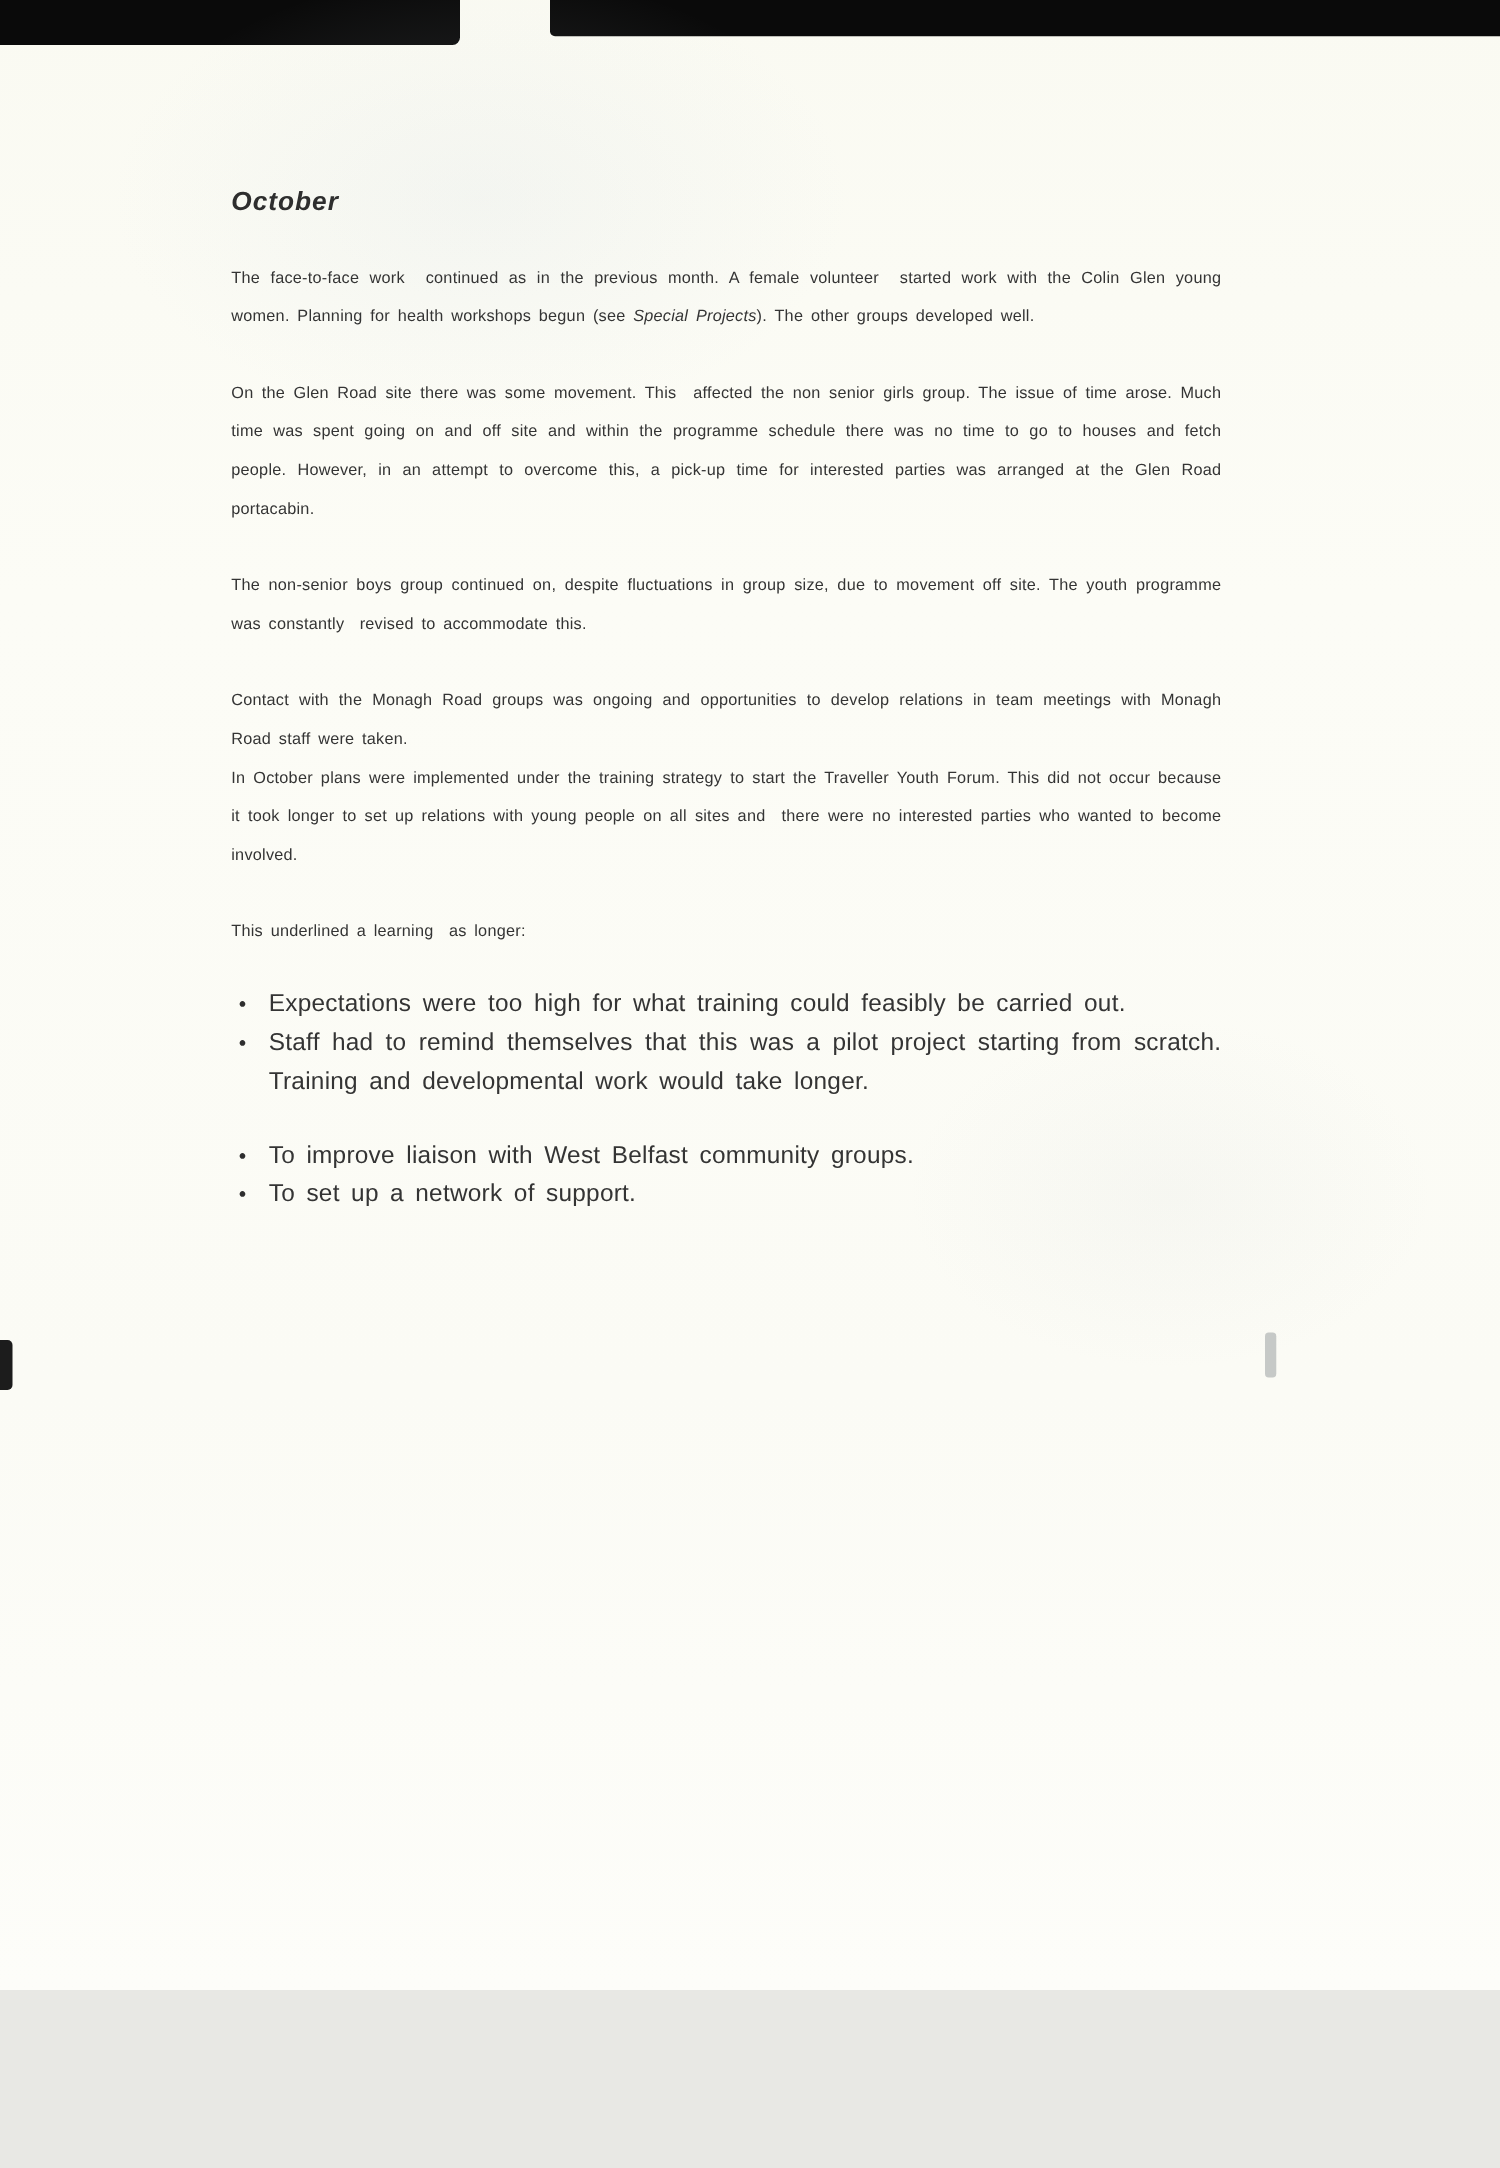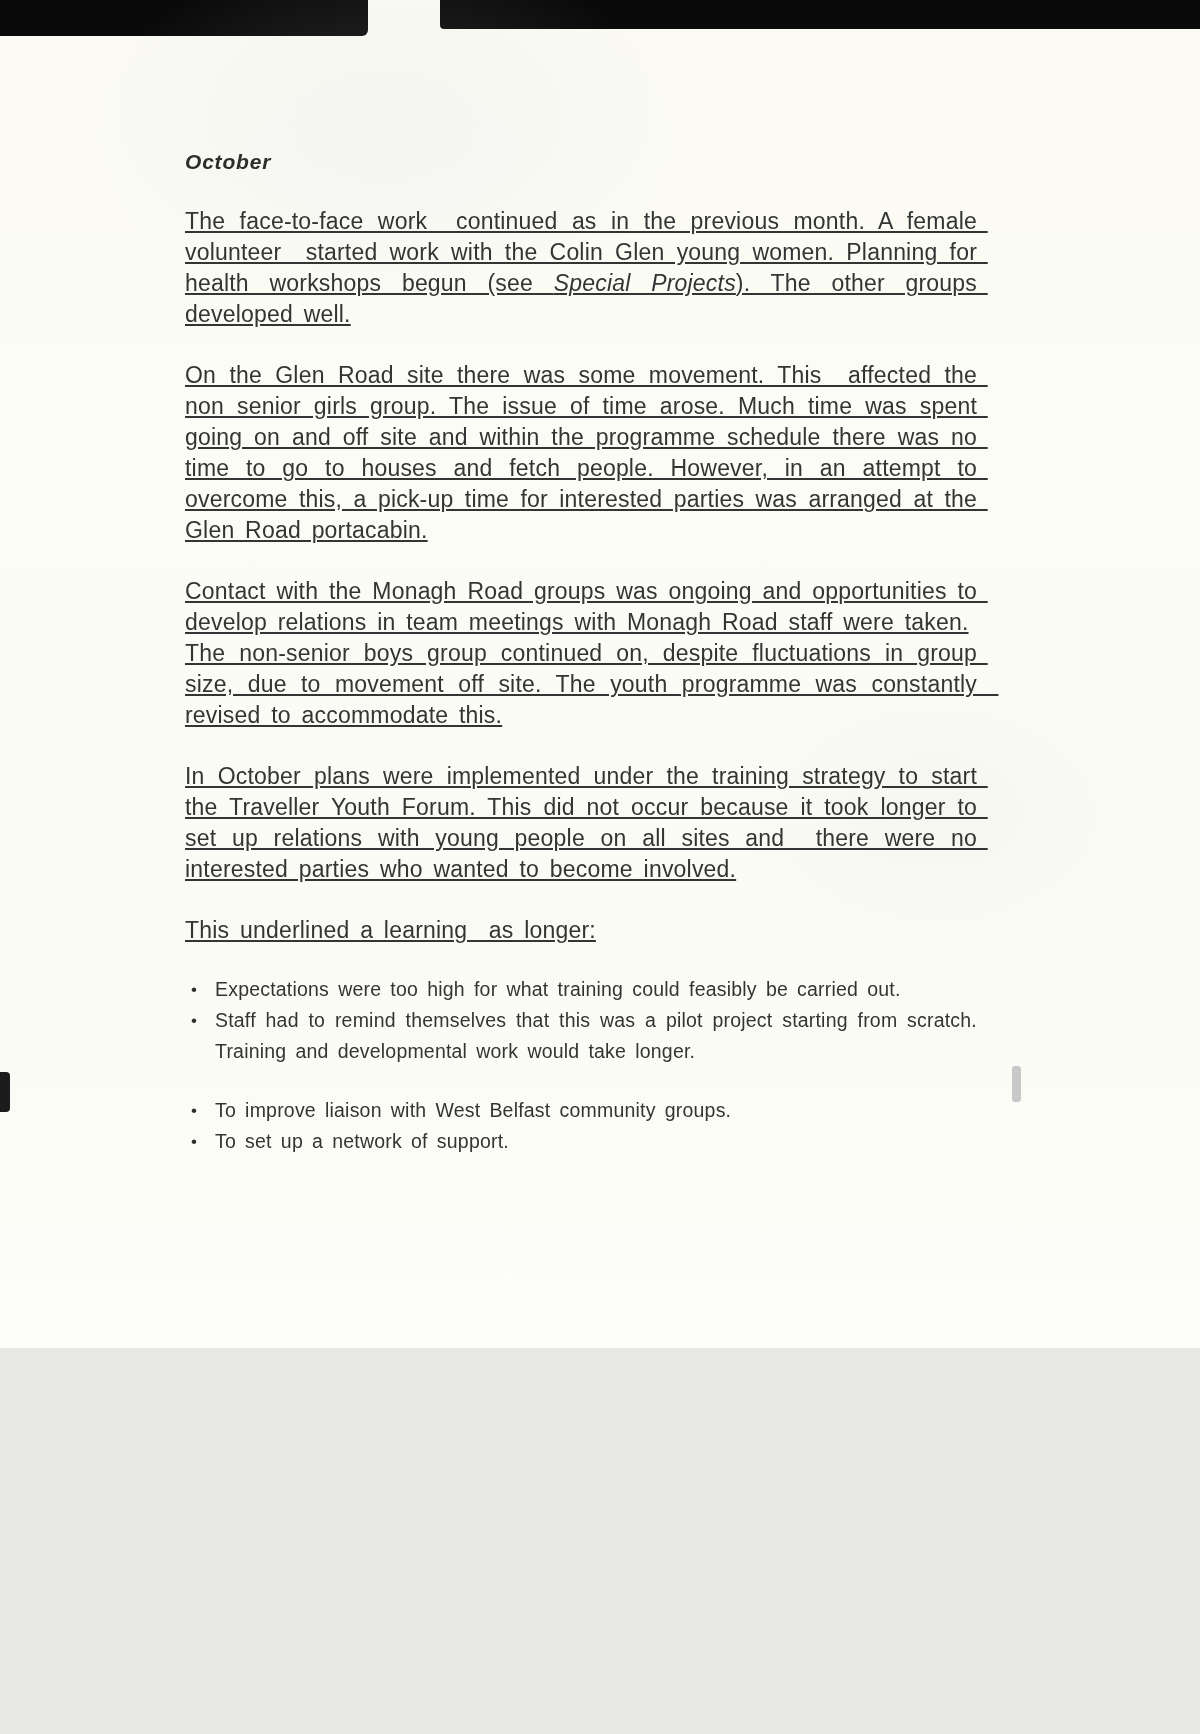--- a/index.html
+++ b/index.html
@@ -1,19 +1,19 @@
 <!DOCTYPE html>
 <html><head>
 <meta charset="utf-8">
 <style>
   html, body { margin: 0; padding: 0; background: #e8e8e4; }
   .page {
     position: relative;
     width: 1200px;
-    height: 1348px;
+    height: 1592px;
     margin: 0 auto;
     background: linear-gradient(180deg, #fafaf2 0%, #fcfcf6 30%, #fbfbf5 70%, #fdfdf9 100%);
     overflow: hidden;
     font-family: "Liberation Sans", "DejaVu Sans", sans-serif;
     color: #343434;
   }
   
   .bar-top-left {
     position: absolute; left: 0; top: 0;
     width: 368px; height: 36px;
@@ -53,29 +53,28 @@
   }
   .heading {
     font-style: italic;
     font-weight: bold;
     font-size: 21px;
     letter-spacing: .8px;
     color: #2e2e2e;
     margin: 0 0 32px 0;
   }
   .para {
-    font-size: 23px;
+    font-size: 13px;
     line-height: 31px;
     letter-spacing: .2px;
     word-spacing: .18em;
     text-align: justify;
     text-align-last: left;
     white-space: pre-wrap;
     margin: 0 0 30px 0;
-    text-decoration: underline;
   }
   .para.tight { margin-bottom: 0; }
   .para.small-gap { margin-bottom: 28px; }
   .italic { font-style: italic; }
 
   ul.bullets {
     list-style: none;
     margin: 0 0 28px 0;
     padding: 0 0 0 6px;
   }
@@ -120,23 +119,23 @@
   <div class="sheen"></div>
 
   <div class="content">
 
     <h1 class="heading">October</h1>
 
     <p class="para"><span>The face-to-face work  continued as in the previous month. A female volunteer  started work with the Colin Glen young women. Planning for health workshops begun (see </span><span class="italic">Special Projects</span><span>). The other groups developed well.</span></p>
 
     <p class="para">On the Glen Road site there was some movement. This  affected the non senior girls group. The issue of time arose. Much time was spent going on and off site and within the programme schedule there was no time to go to houses and fetch people. However, in an attempt to overcome this, a pick-up time for interested parties was arranged at the Glen Road portacabin.</p>
 
+    <p class="para">The non-senior boys group continued on, despite fluctuations in group size, due to movement off site. The youth programme was constantly  revised to accommodate this.</p>
+
     <p class="para tight">Contact with the Monagh Road groups was ongoing and opportunities to develop relations in team meetings with Monagh Road staff were taken.</p>
-
-    <p class="para">The non-senior boys group continued on, despite fluctuations in group size, due to movement off site. The youth programme was constantly  revised to accommodate this.</p>
     <p class="para">In October plans were implemented under the training strategy to start the Traveller Youth Forum. This did not occur because it took longer to set up relations with young people on all sites and  there were no interested parties who wanted to become involved.</p>
 
     <p class="para small-gap">This underlined a learning  as longer:</p>
 
     <ul class="bullets">
       <li>
         <span class="dot">•</span>
         <span>Expectations were too high for what training could feasibly be carried out.</span>
       </li>
       <li>

